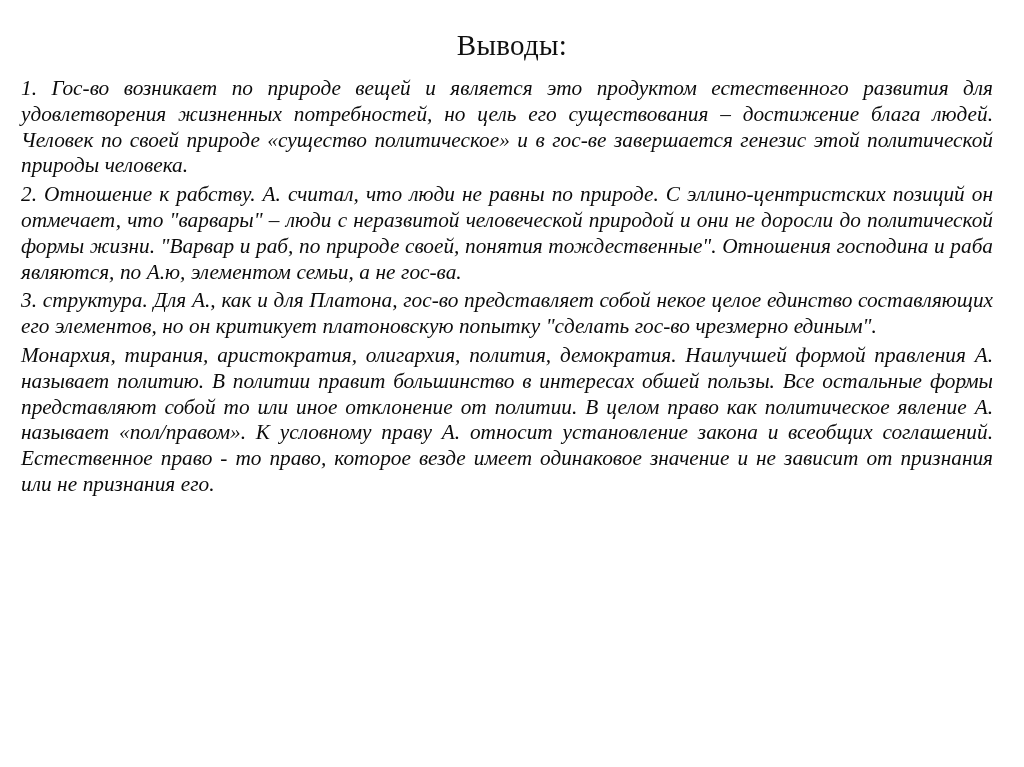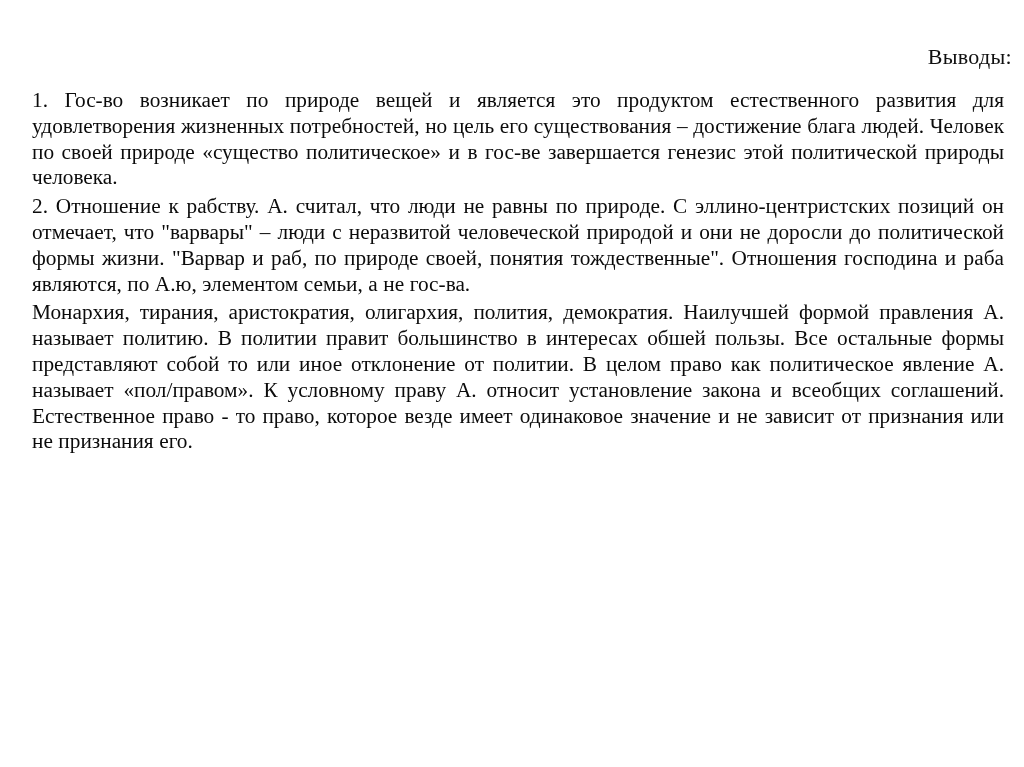--- a/index.html
+++ b/index.html
@@ -18,34 +18,35 @@
   }
   .page {
     position: relative;
     width: 1024px;
     height: 767px;
     box-sizing: border-box;
     padding: 0;
     background: #ffffff;
   }
   .page-title {
-    margin: 12px;
+    margin: 0;
     padding: 28px 0 0 0;
-    text-align: right;
-    font-size: 22px;
+    text-align: center;
+    font-size: 29px;
     font-weight: normal;
     line-height: 34px;
     letter-spacing: 0.3px;
     color: #101010;
   }
   .body-block {
     position: absolute;
-    left: 32px;
+    left: 21px;
     top: 76px;
     width: 972px;
+    font-style: italic;
   }
   p.para {
     margin: 0 0 3px 0;
     padding: 0;
     font-size: 21.3px;
     line-height: 25.8px;
     text-align: justify;
     text-justify: inter-word;
     color: #0b0b0b;
     word-spacing: 0.2px;
@@ -65,19 +66,20 @@
 <div class="page">
 
   <h1 class="page-title">Выводы:</h1>
 
   <div class="body-block">
 
     <p class="para">1. Гос-во возникает по природе вещей и является это продуктом естественного развития для удовлетворения жизненных потребностей, но цель его существования – достижение блага людей. Человек по своей природе «существо политическое» и в гос-ве завершается генезис этой политической природы человека.</p>
 
     <p class="para">2. Отношение к рабству. А. считал, что люди не равны по природе. С эллино-центристских позиций он отмечает, что "варвары" – люди с неразвитой человеческой природой и они не доросли до политической формы жизни. "Варвар и раб, по природе своей, понятия тождественные". Отношения господина и раба являются, по А.ю, элементом семьи, а не гос-ва.</p>
 
+    <p class="para">3. структура. Для А., как и для Платона, гос-во представляет собой некое целое единство составляющих его элементов, но он критикует платоновскую попытку "сделать гос-во чрезмерно единым".</p>
 
 
 
     <p class="para tight">Монархия, тирания, аристократия, олигархия, полития, демократия. Наилучшей формой правления А. называет политию. В политии правит большинство в интересах обшей пользы. Все остальные формы представляют собой то или иное отклонение от политии. В целом право как политическое явление А. называет «пол/правом». К условному праву А. относит установление закона и всеобщих соглашений. Естественное право - то право, которое везде имеет одинаковое значение и не зависит от признания или не признания его.</p>
 
   </div>
 </div>
 
 </body></html>

